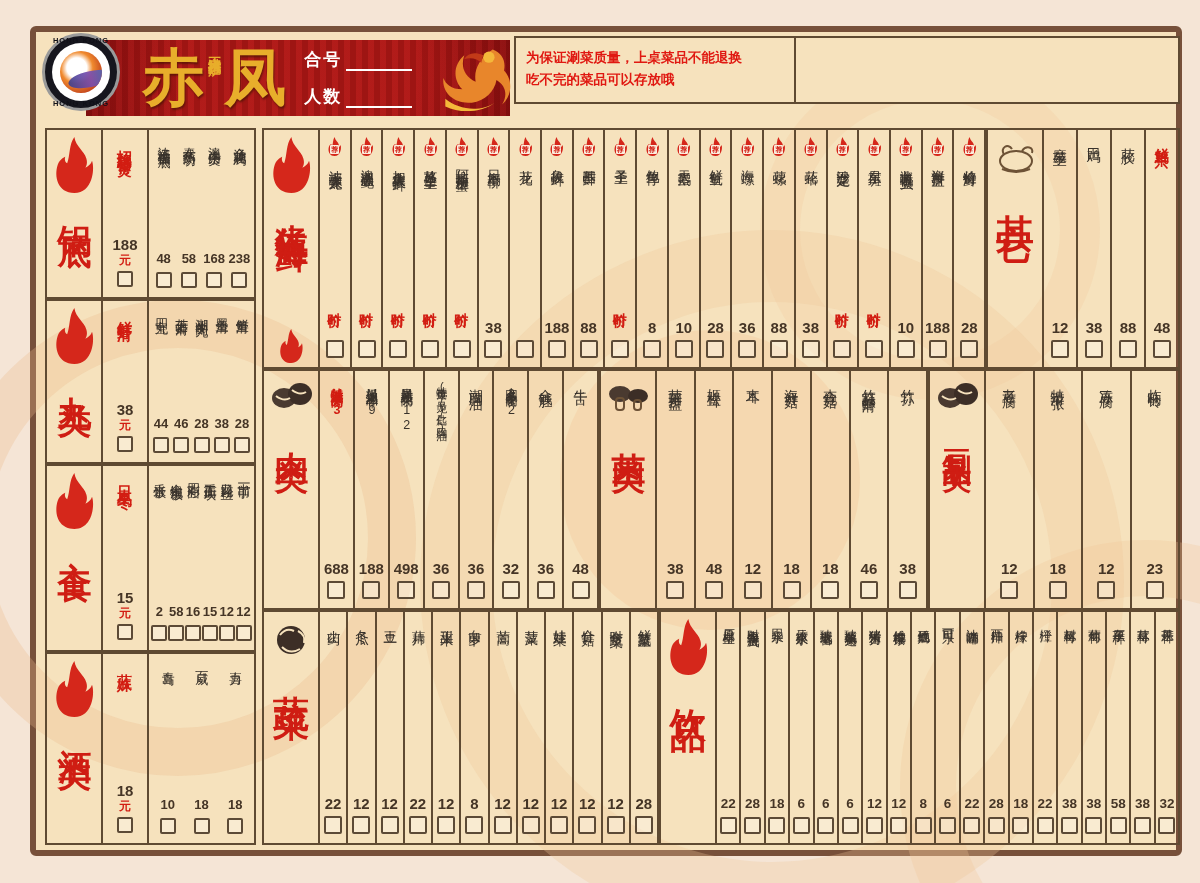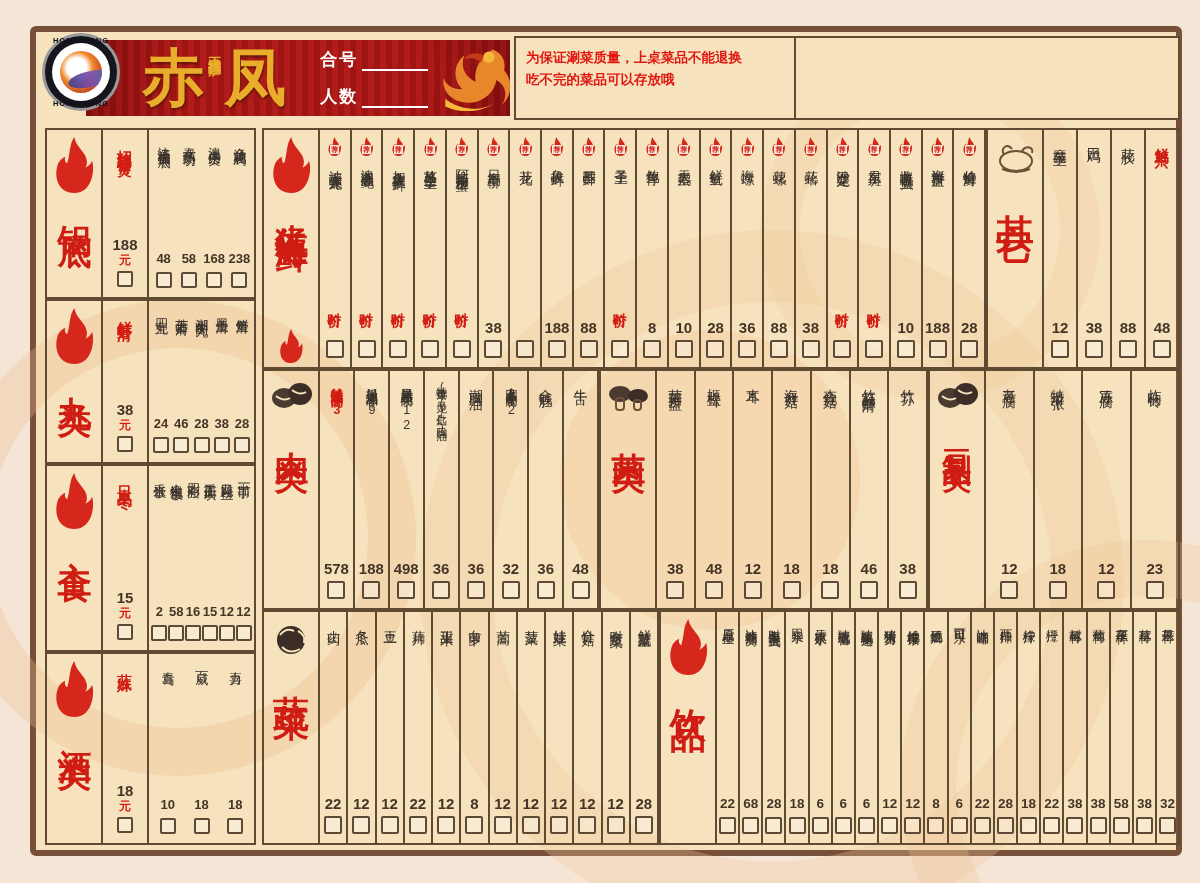--- a/index.html
+++ b/index.html
@@ -42,27 +42,27 @@
     background:radial-gradient(circle at 50% 45%,#b01715 0 55%,#8d0f0f 100%);
     display:flex;align-items:center;
   }
   .banner:before{content:"";position:absolute;inset:0;
     background:repeating-linear-gradient(90deg,rgba(0,0,0,.10) 0 6px,rgba(255,255,255,.02) 6px 12px);}
   .brand-wrap{display:flex;align-items:center;margin-left:56px;position:relative;z-index:2;}
   .brand-char{font-family:"Liberation Serif","DejaVu Serif",serif;font-weight:bold;
     color:#e8ae2b;font-size:62px;line-height:1;text-shadow:1px 2px 2px rgba(60,20,0,.6);}
   .brand-sub{writing-mode:vertical-rl;text-orientation:upright;color:#e8ae2b;font-weight:bold;
     font-size:13px;height:64px;line-height:1.25;margin:0 2px;letter-spacing:1px;}
-  .fields{position:relative;z-index:2;margin-left:34px;display:flex;flex-direction:column;gap:14px;}
+  .fields{position:relative;z-index:2;margin-left:18px;display:flex;flex-direction:column;gap:14px;}
   .fld{display:flex;align-items:flex-end;color:#fff;font-weight:bold;font-size:17px;letter-spacing:2px;}
   .fld .line{display:inline-block;width:66px;border-bottom:2px solid #fff;margin-left:4px;}
   .phoenix{position:absolute;right:-2px;top:2px;height:72px;width:86px;z-index:1;}
 
   .head-panel{
-    position:absolute;left:514px;top:36px;width:666px;height:84px;z-index:4;
+    position:absolute;left:514px;top:36px;width:666px;height:68px;z-index:4;
     border:2px solid #5f4a32;box-sizing:border-box;display:flex;background:#f6e2bd;
   }
   .notice{width:280px;border-right:2px solid #5f4a32;box-sizing:border-box;
     padding:9px 6px 0 10px;color:#e01811;font-weight:bold;font-size:13.5px;line-height:1.62;}
   .address{flex:1;padding:10px 0 0 22px;color:#e01811;font-weight:bold;font-size:17px;line-height:2.0;}
 
   
   .section{position:absolute;border:2px solid #5f4a32;box-sizing:border-box;display:flex;z-index:3;background:transparent;}
   .tcell{width:56px;min-width:56px;border-right:2px solid #5f4a32;box-sizing:border-box;
     display:flex;flex-direction:column;align-items:center;padding-top:7px;}
@@ -242,21 +242,21 @@
       <span class="fname">鲜虾滑</span>
       <span class="sp"></span>
       <span class="fprice">38</span>
       <span class="funit">元</span>
       <span class="cb"></span>
     </div>
     <div class="items">
       <div class="item">
         <span class="iname">四宝丸</span>
         <span class="sp"></span>
-        <span class="iprice">24</span>
+        <span class="iprice">44</span>
         <span class="cb"></span>
       </div>
       <div class="item">
         <span class="iname">芝士虾滑</span>
         <span class="sp"></span>
         <span class="iprice">46</span>
         <span class="cb"></span>
       </div>
       <div class="item">
         <span class="iname">潮州牛肉丸</span>
@@ -611,21 +611,21 @@
         <ellipse cx="16" cy="20" rx="12" ry="10" fill="#4a3a30"></ellipse>
         <ellipse cx="32" cy="16" rx="12" ry="11" fill="#3c2e26"></ellipse>
         <path d="M8 18 q8 6 14 2 M24 12 q8 6 14 2" fill="none" stroke="#f6e2bd" stroke-width="2"></path>
       </svg>
       <span class="stitle">肉类</span>
     </div>
     <div class="items grid">
       <div class="item">
         <span class="iname red sz2">特选澳洲牛肉M3</span>
         <span class="sp"></span>
-        <span class="iprice">578</span>
+        <span class="iprice">688</span>
         <span class="cb"></span>
       </div>
       <div class="item">
         <span class="iname sz2">极上澳洲和牛M9</span>
         <span class="sp"></span>
         <span class="iprice">188</span>
         <span class="cb"></span>
       </div>
       <div class="item">
         <span class="iname sz2">赤凤雪花牛肉M12</span>
@@ -847,26 +847,20 @@
       <span class="stitle">饮品</span>
     </div>
     <div class="items grid">
       <div class="item">
         <span class="iname">原只椰皇</span>
         <span class="sp"></span>
         <span class="iprice">22</span>
         <span class="cb"></span>
       </div>
       <div class="item">
-        <span class="iname">冰糖炖燕窝</span>
-        <span class="sp"></span>
-        <span class="iprice">68</span>
-        <span class="cb"></span>
-      </div>
-      <div class="item">
         <span class="iname sz2">时令水果混合式</span>
         <span class="sp"></span>
         <span class="iprice">28</span>
         <span class="cb"></span>
       </div>
       <div class="item">
         <span class="iname">巴黎水</span>
         <span class="sp"></span>
         <span class="iprice">18</span>
         <span class="cb"></span>

